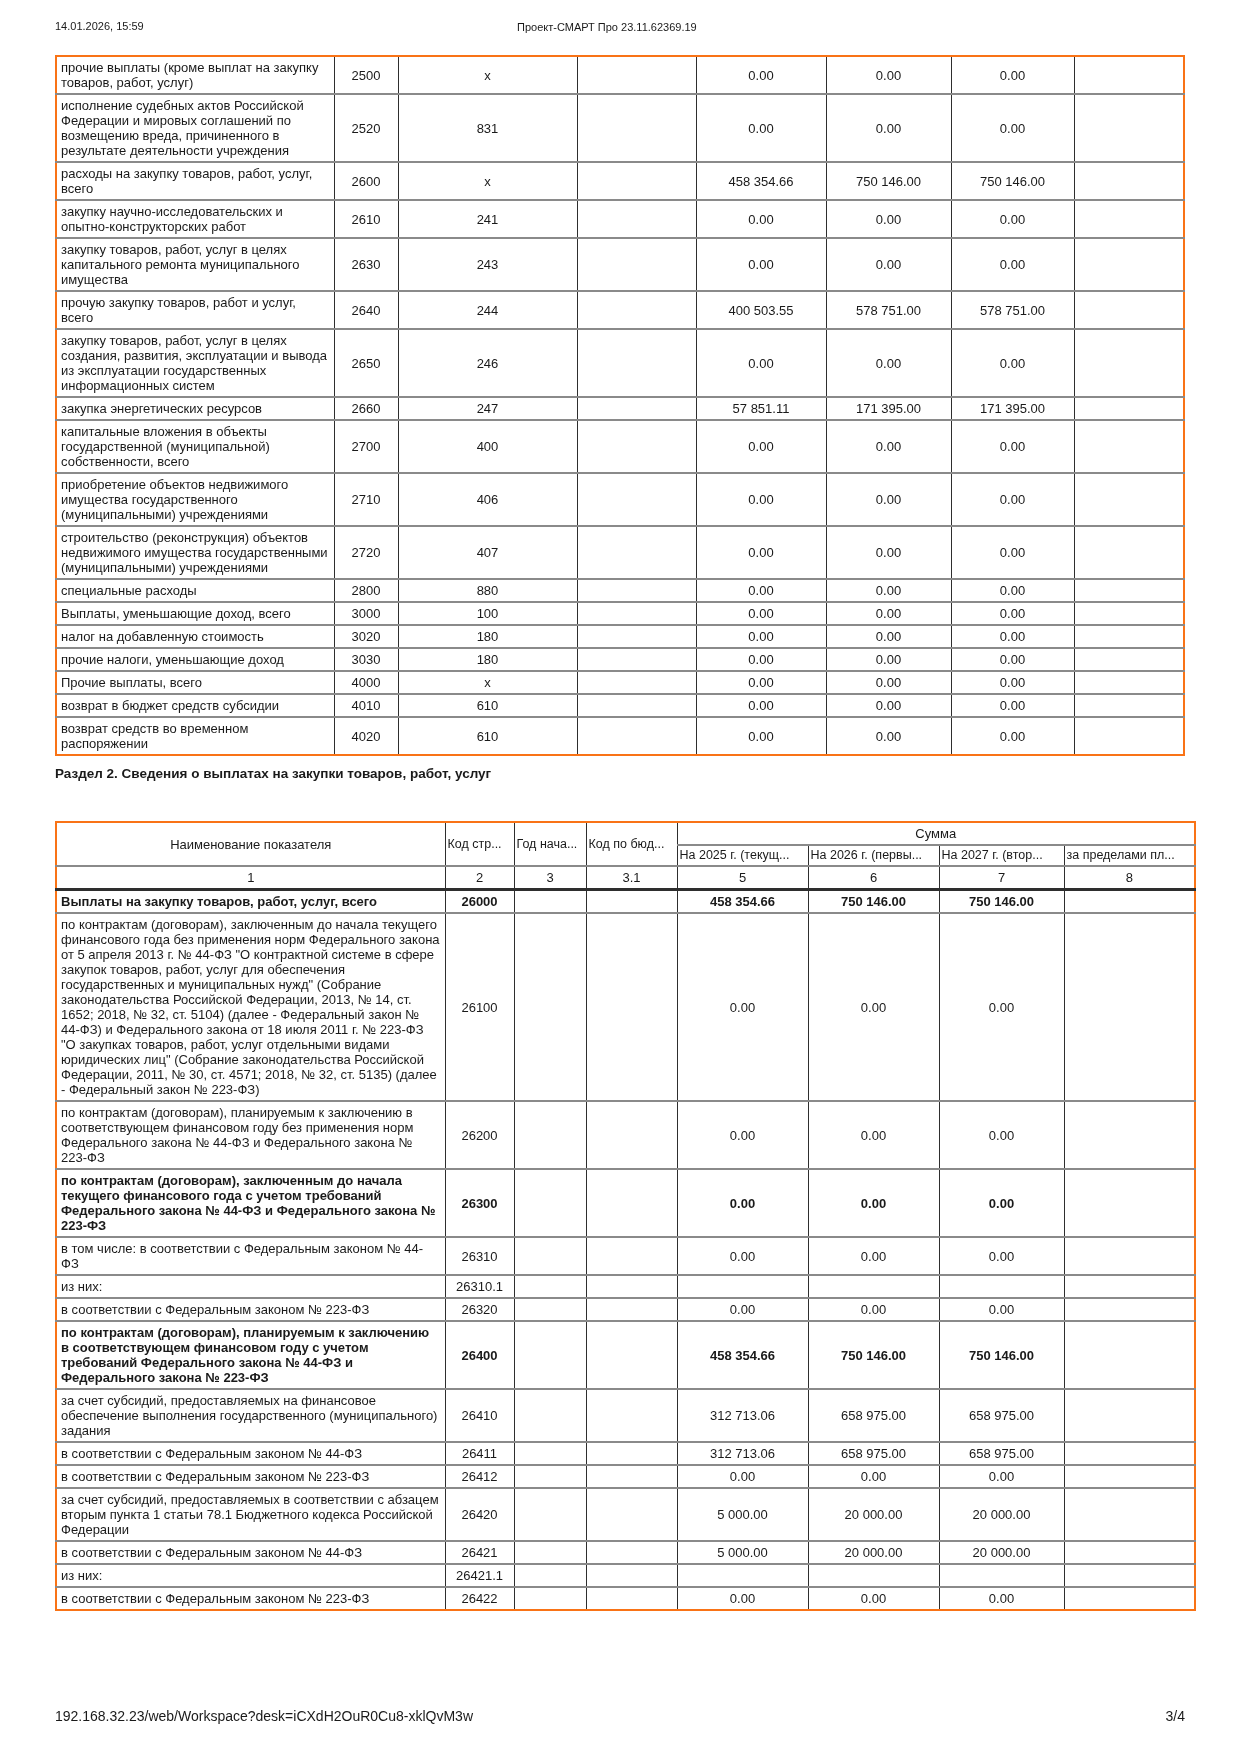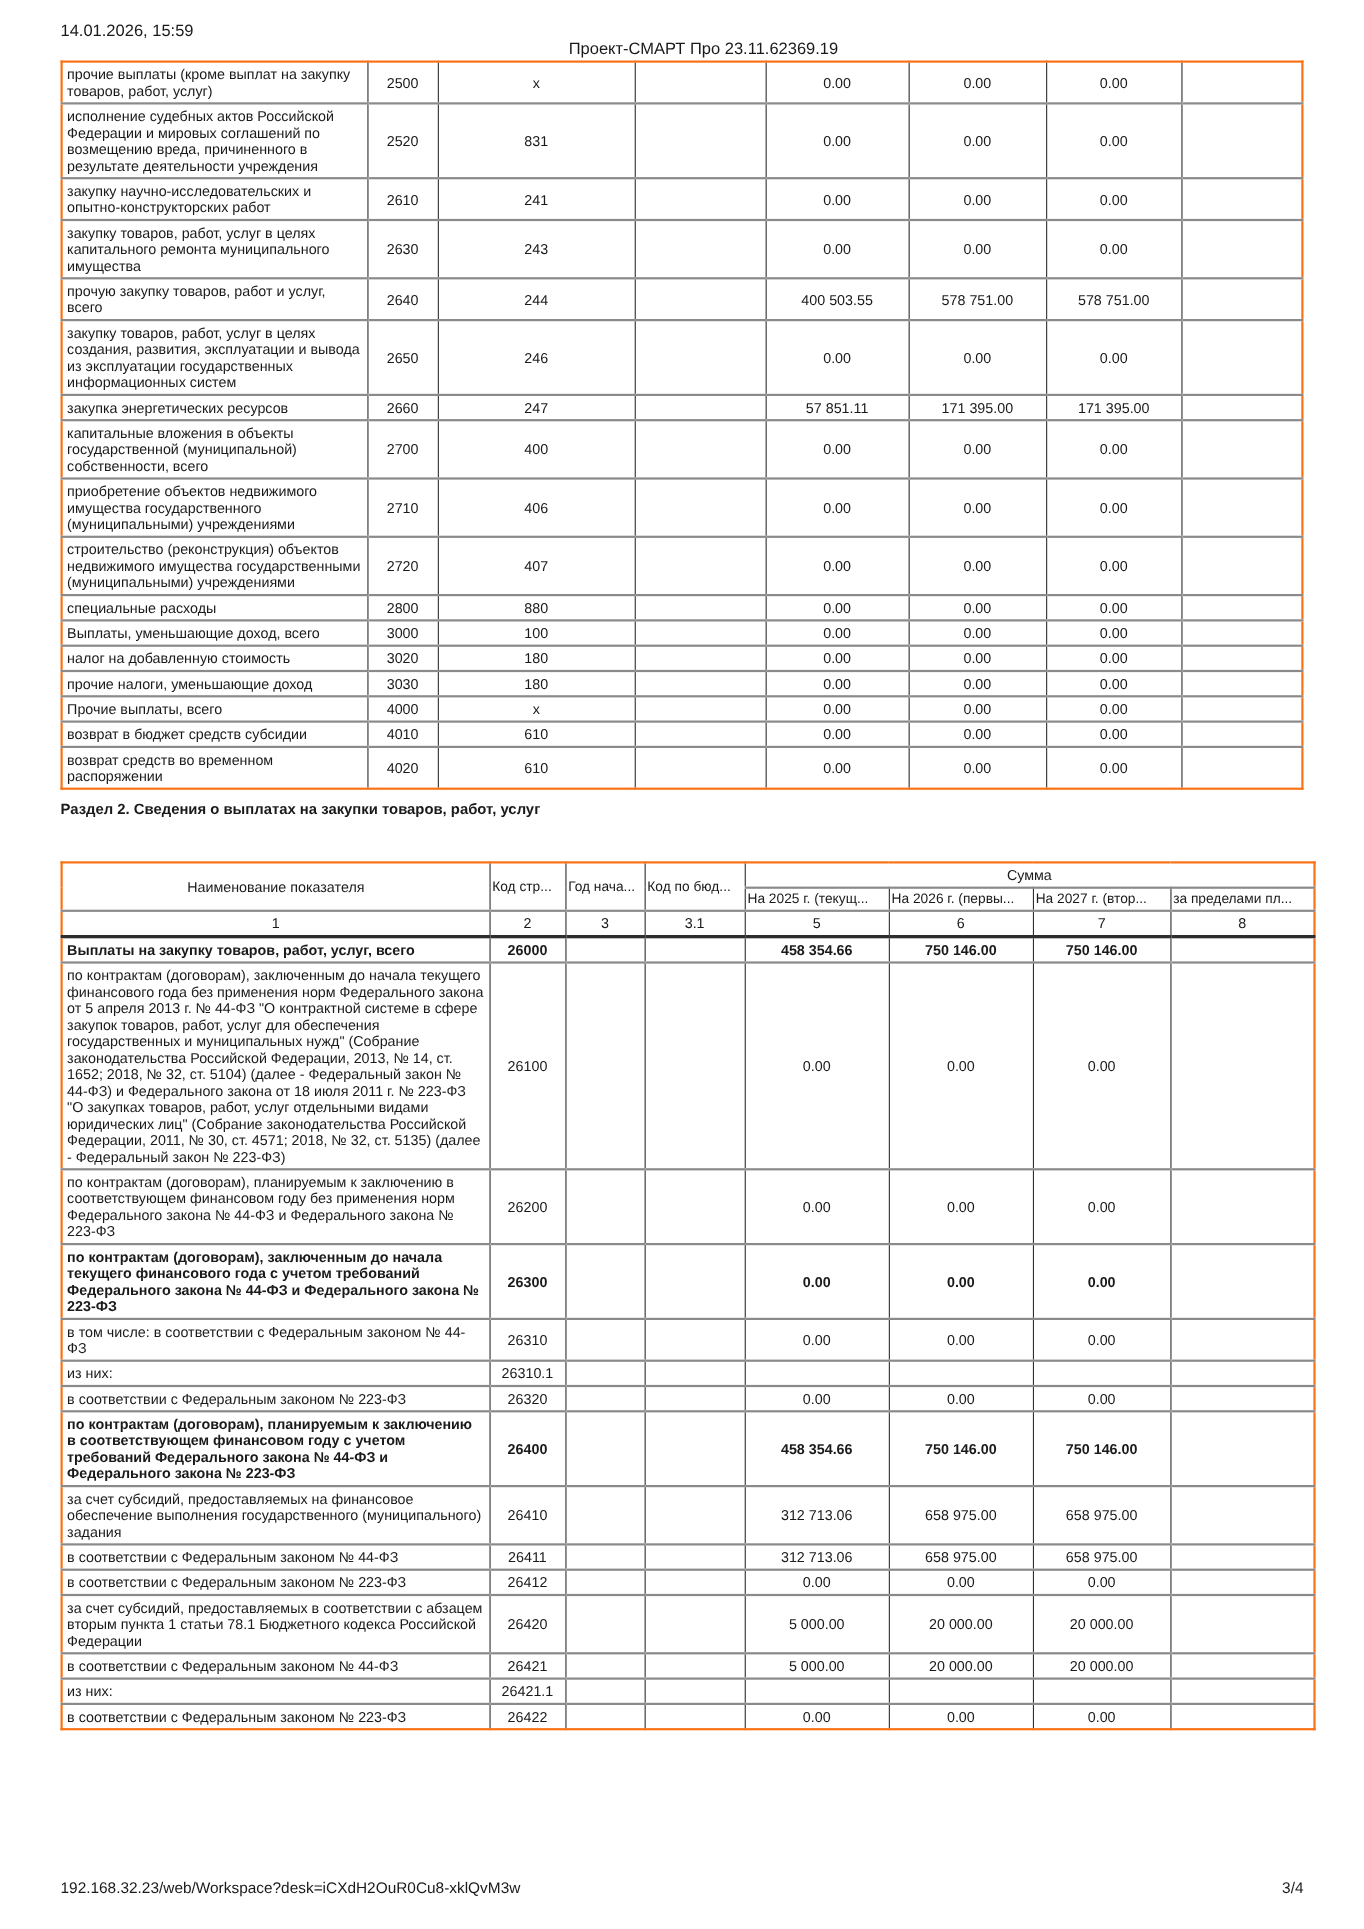--- a/index.html
+++ b/index.html
@@ -13,24 +13,24 @@
     width: 1240px;
     height: 1754px;
     background: #ffffff;
     overflow: hidden;
   }
   
   .print-header {
     position: absolute;
     top: 20px; left: 0; right: 0;
     height: 22px;
-    font-size: 15px;
+    font-size: 11px;
   }
   .print-datetime { position: absolute; left: 55px; top: 0; }
-  .print-apptitle { position: absolute; left: 517px; top: 16px; }
+  .print-apptitle { position: absolute; left: 517px; top: 1px; }
 
   
   .content { position: absolute; top: 55px; left: 55px; width: 1140px; }
   table.tbl {
     border-collapse: collapse;
     table-layout: fixed;
     border: 2px solid #f97316;
     font-size: 13px;
   }
   table.tbl td, table.tbl th {
@@ -118,20 +118,30 @@
             <td class="c-num"></td>
           </tr>
           <tr>
             <td class="c-name">исполнение судебных актов Российской Федерации и мировых соглашений по возмещению вреда, причиненного в результате деятельности учреждения</td>
             <td class="c-code">2520</td>
             <td class="c-code">831</td>
             <td class="c-code"></td>
             <td class="c-num">0.00</td>
             <td class="c-num">0.00</td>
             <td class="c-num">0.00</td>
+            <td class="c-num"></td>
+          </tr>
+          <tr>
+            <td class="c-name">расходы на закупку товаров, работ, услуг, всего</td>
+            <td class="c-code">2600</td>
+            <td class="c-code">х</td>
+            <td class="c-code"></td>
+            <td class="c-num">458 354.66</td>
+            <td class="c-num">750 146.00</td>
+            <td class="c-num">750 146.00</td>
             <td class="c-num"></td>
           </tr>
           <tr>
             <td class="c-name">закупку научно-исследовательских и опытно-конструкторских работ</td>
             <td class="c-code">2610</td>
             <td class="c-code">241</td>
             <td class="c-code"></td>
             <td class="c-num">0.00</td>
             <td class="c-num">0.00</td>
             <td class="c-num">0.00</td>

